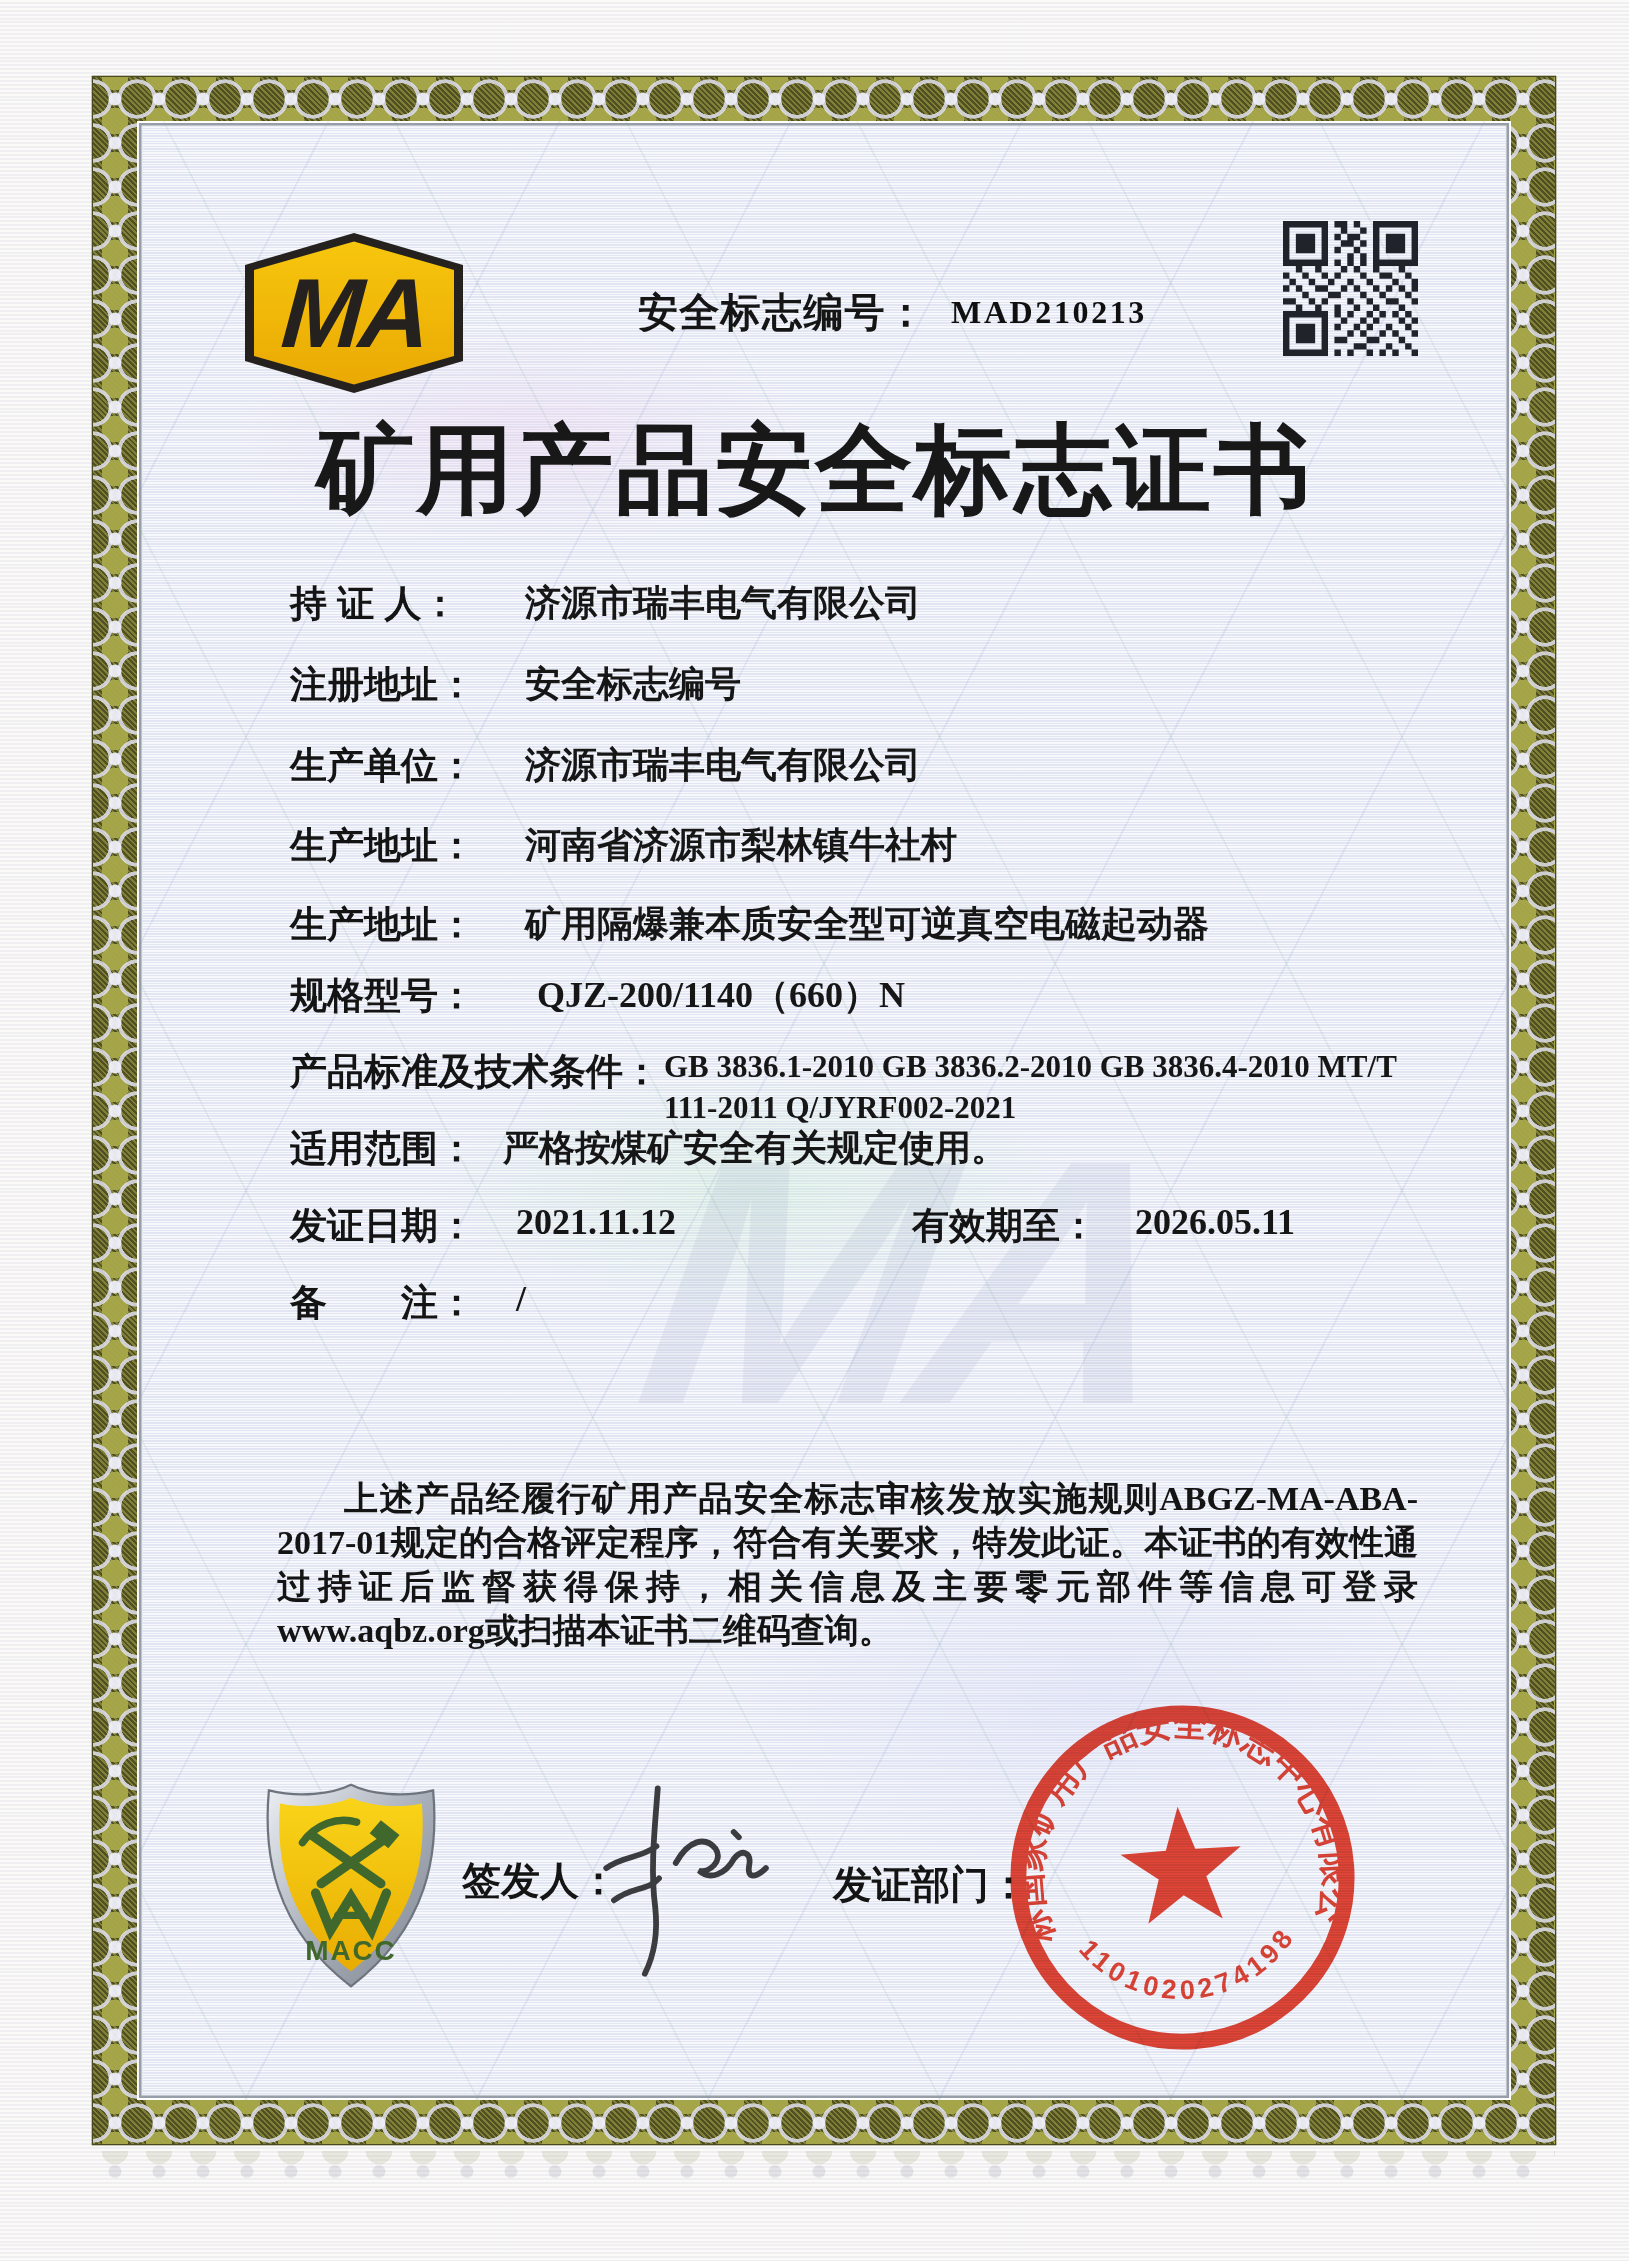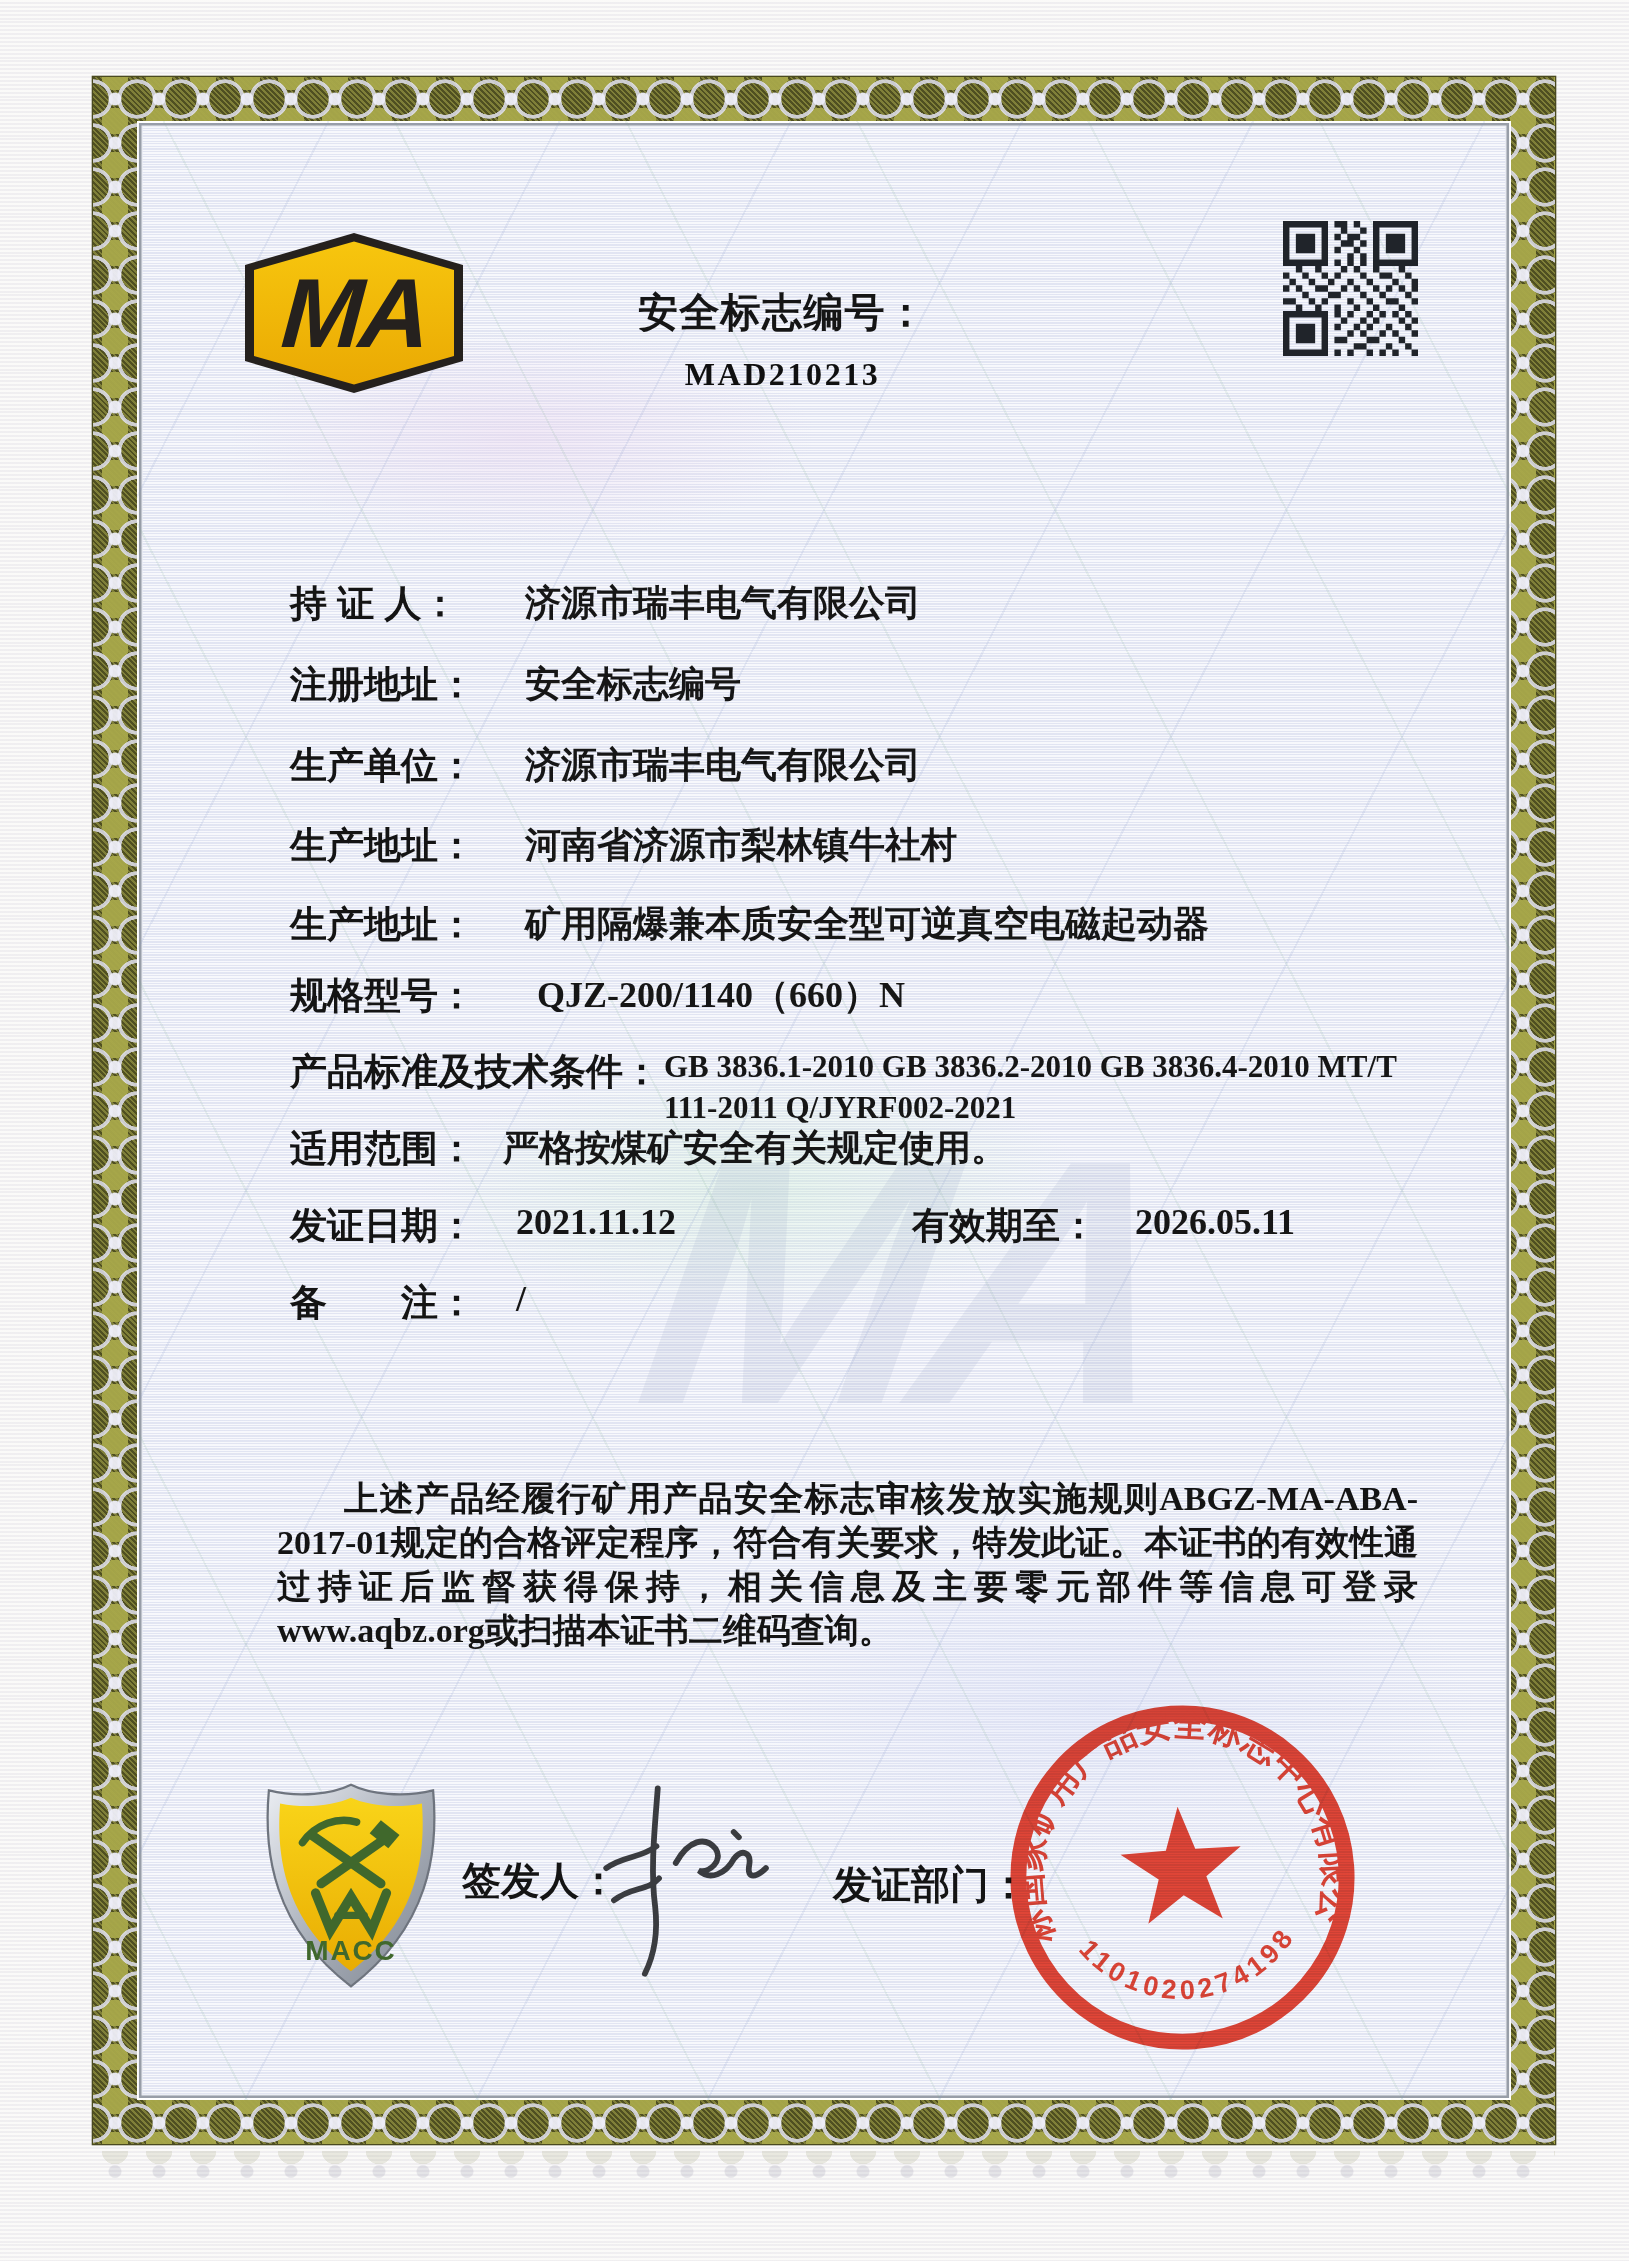--- a/index.html
+++ b/index.html
@@ -38,21 +38,21 @@
       radial-gradient(circle at 50% 0%, rgba(160,160,120,.7) 0 13px, transparent 13.5px);
     background-size:44px 41px;}
   
   .ma-logo{position:absolute;left:245px;top:233px;width:218px;height:160px;
     clip-path:polygon(50% 0,100% 20%,100% 80%,50% 100%,0 80%,0 20%);background:#25211e;z-index:3;}
   .ma-logo-inner{position:absolute;left:9px;top:8.4px;right:9px;bottom:8.4px;
     clip-path:polygon(50% 0,100% 20%,100% 80%,50% 100%,0 80%,0 20%);
     background:linear-gradient(180deg,#f7c60e,#eaa903);display:flex;align-items:center;justify-content:center;}
   .ma-logo-inner span{font-size:98px;font-weight:900;font-style:italic;color:#25211e;
     letter-spacing:-3.9px;transform:skewX(-4deg);font-family:"Liberation Sans",sans-serif;}
-  .header-line{position:absolute;left:638px;top:285px;display:flex;align-items:center;gap:16px;z-index:3;flex-direction:column;}
+  .header-line{position:absolute;left:638px;top:285px;display:flex;align-items:center;gap:24px;z-index:3;}
   .header-label{font-size:40px;font-weight:700;color:#151515;letter-spacing:1.3px;}
   .header-number{font-size:32px;font-weight:700;color:#101010;font-family:"Liberation Serif",serif;letter-spacing:2.6px;}
   .qr{position:absolute;left:1283px;top:221px;width:135px;height:135px;z-index:3;}
   
   .cert-title{position:absolute;left:0;width:100%;top:406px;text-align:center;
     font-size:97px;font-weight:900;color:#181818;letter-spacing:2.6px;z-index:3;
     font-family:"Liberation Sans",sans-serif;}
   
   .row{position:absolute;z-index:3;white-space:nowrap;}
   .row .lab{position:absolute;left:0;font-size:37px;font-weight:700;color:#141414;white-space:pre;}
@@ -115,20 +115,21 @@
       M2 13h1v1H2z M5 13h1v1H5z M8 13h1v1H8z M11 13h1v1h-1z M14 13h1v1h-1z M18 13h1v1h-1z
       M8 14h1v1H8z M10 14h1v1h-1z M13 14h1v1h-1z M15 14h1v1h-1z M17 14h1v1h-1z M19 14h1v1h-1z
       M9 15h1v1H9z M12 15h1v1h-1z M14 15h1v1h-1z M18 15h1v1h-1z M20 15h1v1h-1z
       M8 16h1v1H8z M11 16h1v1h-1z M13 16h1v1h-1z M16 16h1v1h-1z M19 16h1v1h-1z
       M10 17h1v1h-1z M12 17h1v1h-1z M15 17h1v1h-1z M17 17h1v1h-1z M20 17h1v1h-1z
       M8 18h2v1H8z M13 18h2v1h-2z M18 18h1v1h-1z
       M11 19h2v1h-2z M16 19h1v1h-1z M19 19h1v1h-1z
       M8 20h1v1H8z M10 20h1v1h-1z M13 20h1v1h-1z M15 20h1v1h-1z M17 20h1v1h-1z M20 20h1v1h-1z"></path>
   </svg>
 
+  <div class="cert-title">矿用产品安全标志证书</div>
 
   <div class="row" style="left:290px;top:579px;">
     <span class="lab">持 证 人：</span>
     <span class="val" style="left:235px;">济源市瑞丰电气有限公司</span>
   </div>
   <div class="row" style="left:290px;top:660px;">
     <span class="lab">注册地址：</span>
     <span class="val" style="left:235px;">安全标志编号</span>
   </div>
   <div class="row" style="left:290px;top:741px;">

